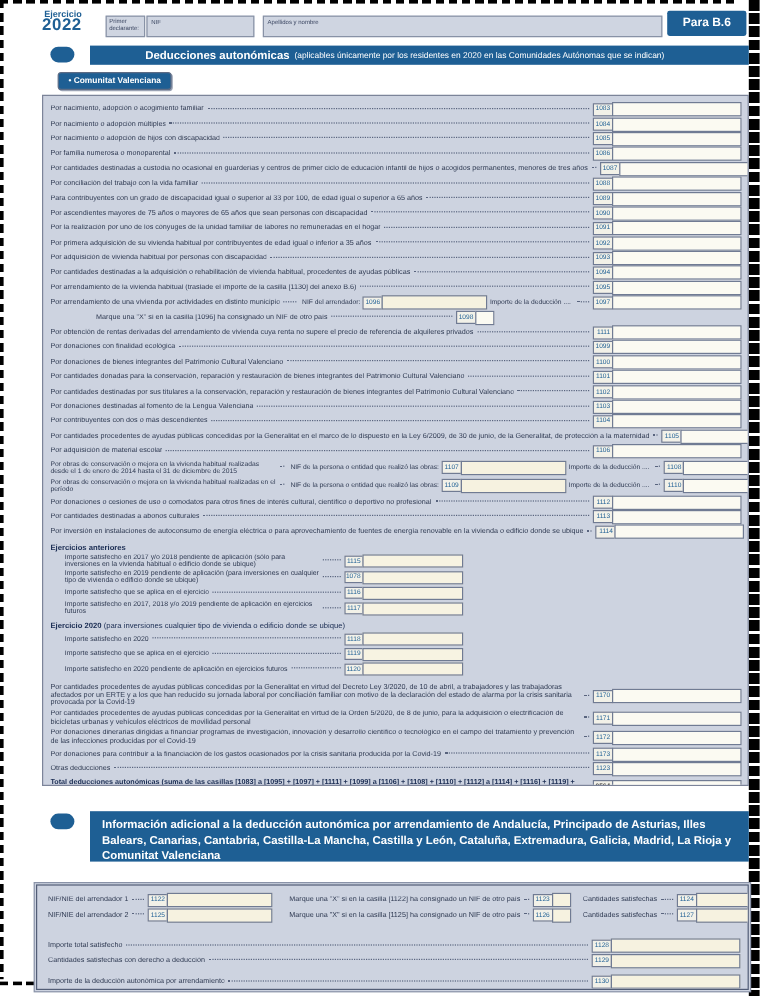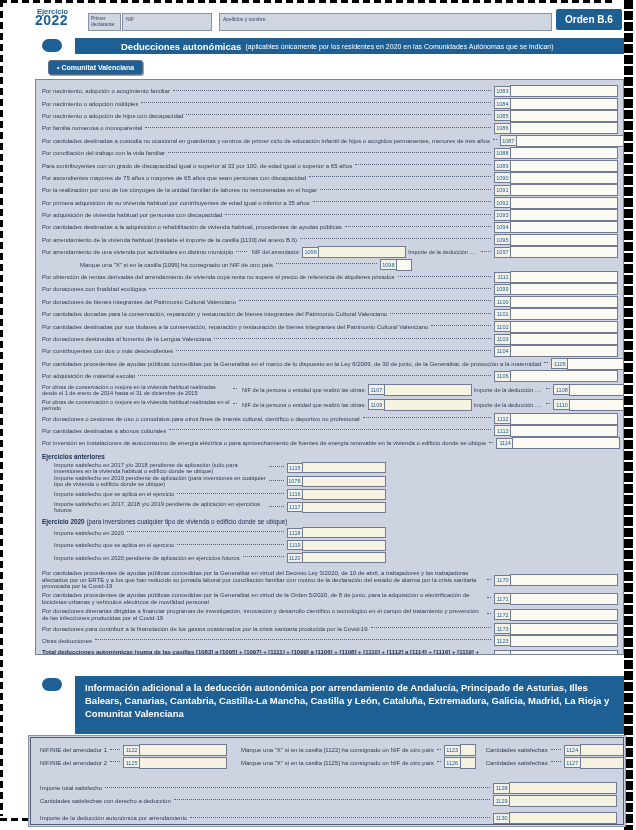--- a/index.html
+++ b/index.html
@@ -20,21 +20,21 @@
   .field .inlbl{position:absolute;left:3px;top:2px;font-size:5px;color:#3a4560;}
   .badge{position:absolute;left:556px;top:9px;width:66px;height:21px;background:#1e5f94;color:#fff;
          font-size:10px;font-weight:bold;display:flex;align-items:center;justify-content:center;border-radius:2px;}
 
   .pill{position:absolute;left:42px;width:20px;height:13px;background:#1e5f94;border-radius:7px;}
   .bar{position:absolute;left:75px;width:549px;background:#1e5f94;color:#fff;box-sizing:border-box;}
   .bar1{top:38px;height:16px;display:flex;align-items:center;padding-left:10px;}
   .bar1 .t{font-size:9.5px;font-weight:bold;white-space:nowrap;padding-left:36px;}
   .bar1 .s{font-size:7px;margin-left:4px;white-space:nowrap;}
   .pill1{top:39px;}
-  .bar2{top:676px;height:58px;padding:5px 12px 0 10px;font-size:9.5px;font-weight:bold;line-height:13px;}
+  .bar2{top:676px;height:42px;padding:5px 12px 0 10px;font-size:9.5px;font-weight:bold;line-height:13px;}
   .pill2{top:678px;}
 
   .tab{position:absolute;left:48px;top:60px;height:13px;background:#1e5f94;color:#fff;border:1px solid #5d6c85;
        border-radius:3px;font-size:7px;font-weight:bold;display:flex;align-items:center;padding:0 8px;box-shadow:1px 1px 0 #9aa2b4;}
 
   .panel{position:absolute;left:35px;top:79px;width:589px;height:576px;background:#cdd3e0;
          border:1px solid #7c8499;box-sizing:border-box;padding:5px 5px 0 6px;overflow:hidden;}
   .panel2{position:absolute;left:30px;top:737px;width:594px;height:88px;background:#cdd3e0;
           border:1px solid #525d76;box-shadow:0 0 0 1px #cdd3e0,0 0 0 2px #8a93a8;box-sizing:border-box;padding:6px 6px 0 9px;overflow:hidden;}
 
@@ -83,21 +83,21 @@
   <div class="field f-decl">
     <span>Primer declarante:</span>
   </div>
   <div class="field f-nif">
     <span class="inlbl">NIF</span>
   </div>
   <div class="field f-ape">
     <span class="inlbl">Apellidos y nombre</span>
   </div>
   <div class="badge">
-    <span>Orden B.6</span>
+    <span>Para B.6</span>
   </div>
 
   <div class="pill pill1"></div>
   <div class="bar bar1">
     <span class="t">Deducciones autonómicas</span>
     <span class="s">(aplicables únicamente por los residentes en 2020 en las Comunidades Autónomas que se indican)</span>
   </div>
   <div class="tab">
     <span>• Comunitat Valenciana</span>
   </div>

